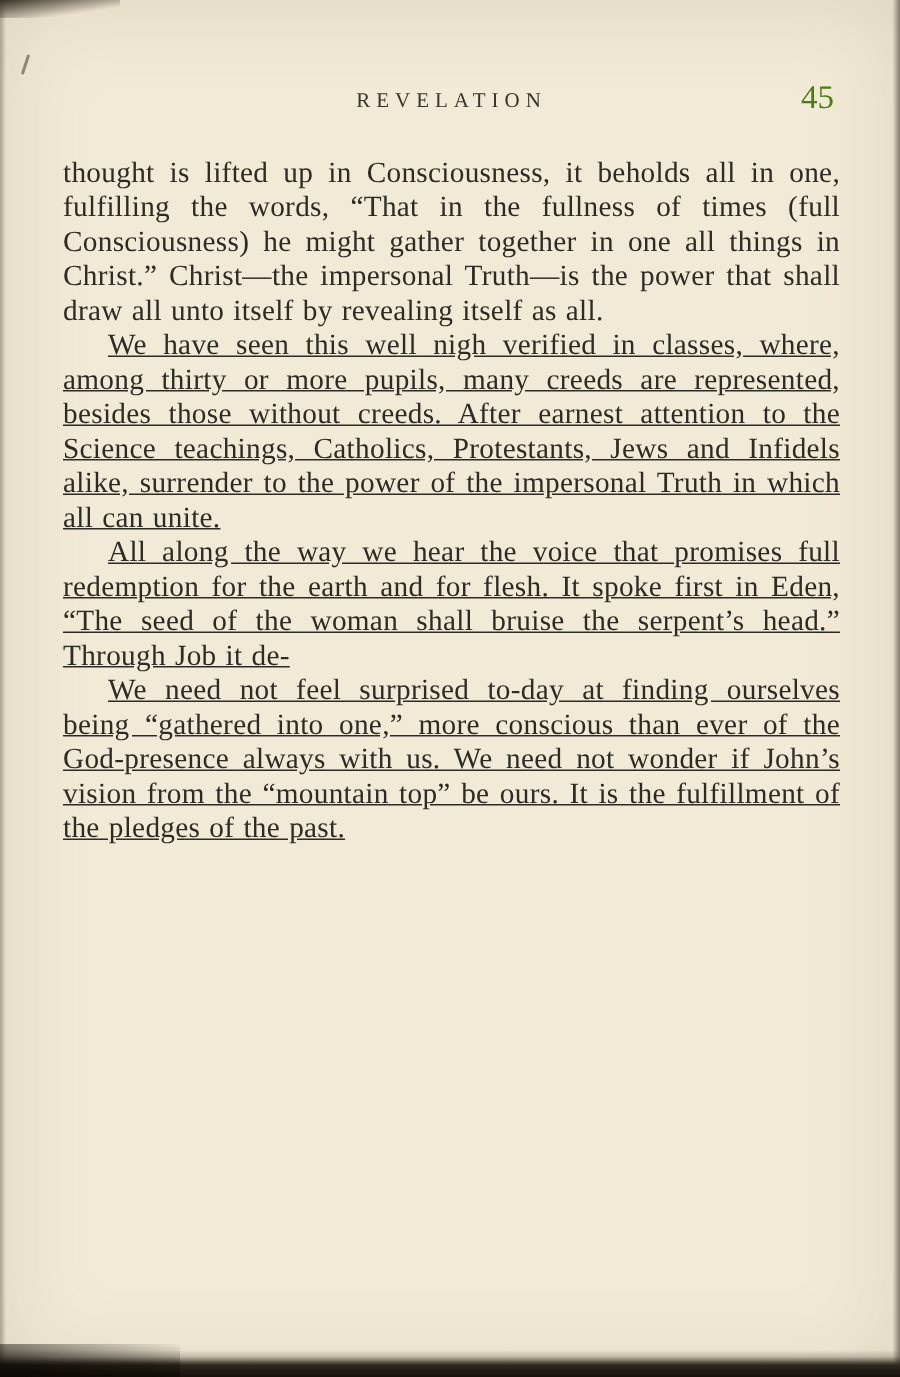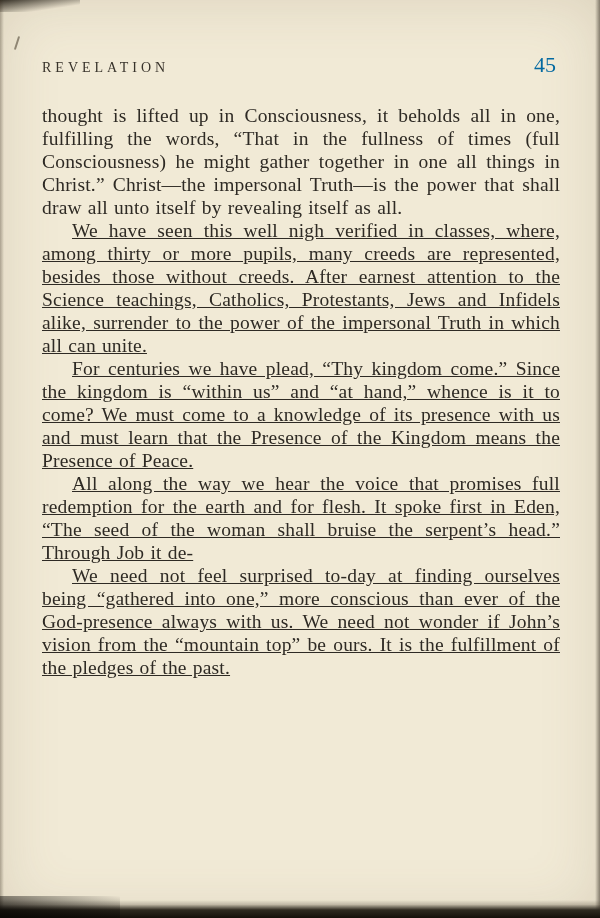--- a/index.html
+++ b/index.html
@@ -24,31 +24,32 @@
   .running-head {
     position: relative;
     height: 30px;
     margin-bottom: 18px;
   }
   .head-title {
     position: absolute;
     left: 0;
     right: 0;
     top: 4px;
+    text-align: center;
     font-size: 14px;
     letter-spacing: 4px;
     font-weight: 400;
     color: #38332b;
   }
   .page-num {
     position: absolute;
     right: 4px;
     top: -4px;
     font-size: 22px;
-    color: #0369a1;
+    color: #4d7c0f;
     margin-left: 18px;
   }
   .body-text p {
     margin: 0;
     font-size: 19.5px;
     line-height: 23px;
     text-align: justify;
     letter-spacing: 0.2px;
     word-spacing: 1px;
   }
@@ -116,21 +117,20 @@
   <div class="page-inner">
 
     <div class="running-head">
       <div class="head-title">REVELATION</div>
       <div class="page-num">45</div>
     </div>
 
     <div class="body-text">
       <p>thought is lifted up in Consciousness, it beholds all in one, fulfilling the words, “That in the fullness of times (full Consciousness) he might gather together in one all things in Christ.”  Christ—the impersonal Truth—is the power that shall draw all unto itself by revealing itself as all.</p>
       <p class="indent">We have seen this well nigh verified in classes, where, among thirty or more pupils, many creeds are represented, besides those without creeds.  After earnest attention to the Science teachings, Catholics, Protestants, Jews and Infidels alike, surrender to the power of the impersonal Truth in which all can unite.</p>
-      <p class="indent">For centuries we have plead, “Thy kingdom come.”  Since the kingdom is “within us” and “at hand,” whence is it to come?  We must come to a knowledge of its presence with us and must learn that the Presence of the Kingdom means the Presence of Peace.</p>
       <p class="indent">All along the way we hear the voice that promises full redemption for the earth and for flesh.  It spoke first in Eden, “The seed of the woman shall bruise the serpent’s head.”  Through Job it de-</p>
       <p class="indent">We need not feel surprised to-day at finding ourselves being “gathered into one,” more conscious than ever of the God-presence always with us.  We need not wonder if John’s vision from the “mountain top” be ours.  It is the fulfillment of the pledges of the past.</p>
     </div>
 
   </div>
 
   <div class="corner-tl"></div>
   <div class="scratch"></div>
   <div class="edge-left"></div>
   <div class="edge-right"></div>

